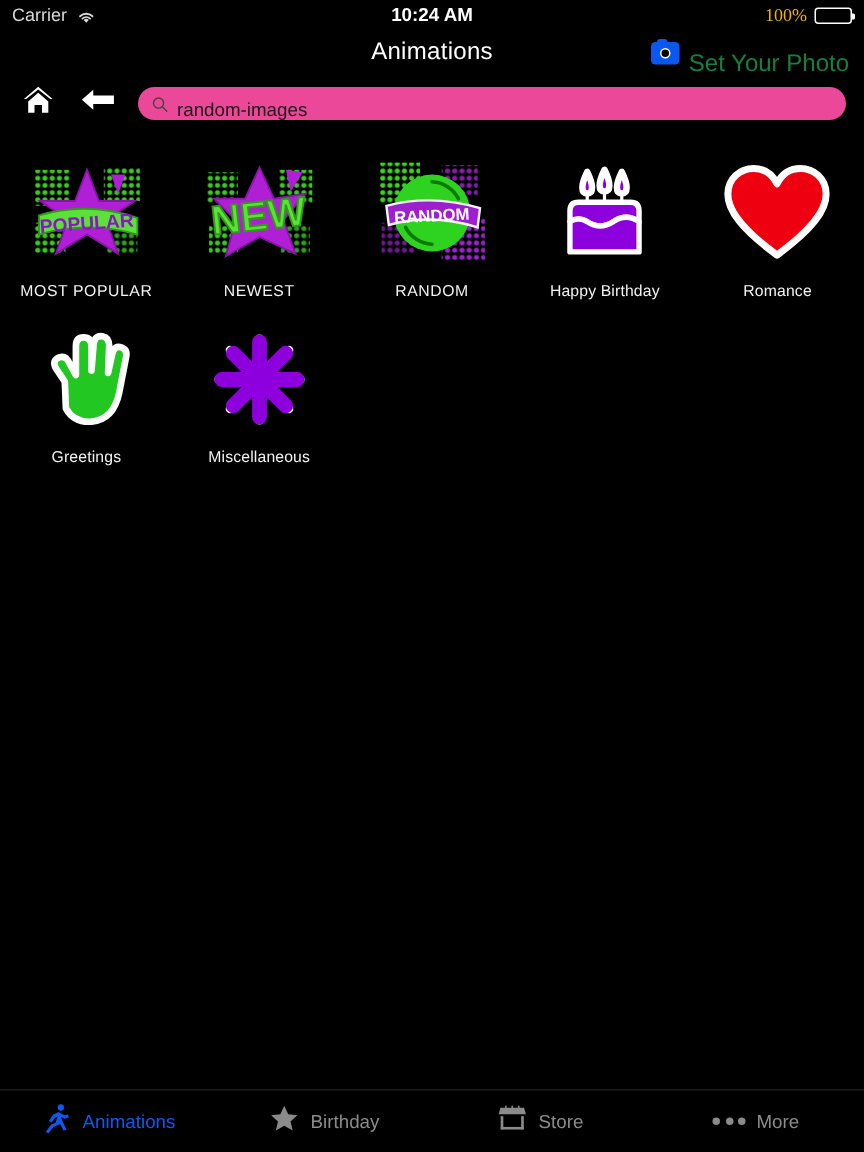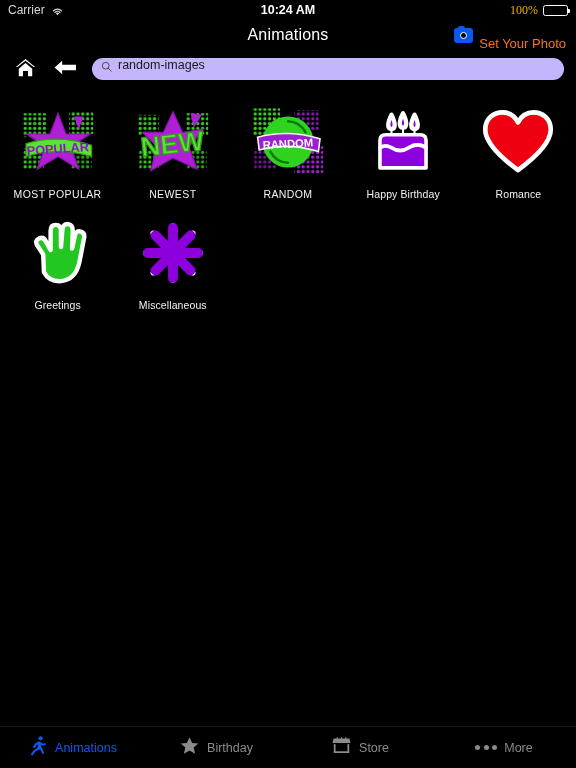--- a/index.html
+++ b/index.html
@@ -62,34 +62,34 @@
     position: relative; display: flex; align-items: center; justify-content: center;
   }
   .camera-icon::before {
     content: ""; position: absolute; top: -2px; left: 4px;
     width: 7px; height: 3px; background: #0a58f0; border-radius: 2px 2px 0 0;
   }
   .camera-lens {
     width: 7px; height: 7px; border-radius: 50%;
     background: #000000; border: 1.5px solid #ffffff; z-index: 1;
   }
-  .nav-action-label { color: #f97316; font-size: 13px; margin-top: 16px; }
+  .nav-action-label { color: #15803d; font-size: 16px; margin-top: 16px; }
 
   
   .search-row {
     height: 34px; display: flex; align-items: center;
     padding: 0 12px; gap: 14px; margin-top: 2px;
   }
   .icon-btn {
     width: 26px; height: 26px; display: flex;
     align-items: center; justify-content: center; flex: 0 0 auto;
   }
   .search-field {
-    flex: 1 1 auto; height: 22px; background: #c4b5fd;
-    border-radius: 11px; display: flex; align-items: flex-start;
+    flex: 1 1 auto; height: 22px; background: #ec4899;
+    border-radius: 11px; display: flex; align-items: flex-end;
     padding: 0 9px; gap: 6px;
   }
   .search-text { color: #1a1a1a; font-size: 12.5px; }
 
   
   .grid {
     display: grid;
     grid-template-columns: repeat(5, 1fr);
     padding: 8px 0 0 0;
     row-gap: 4px;

